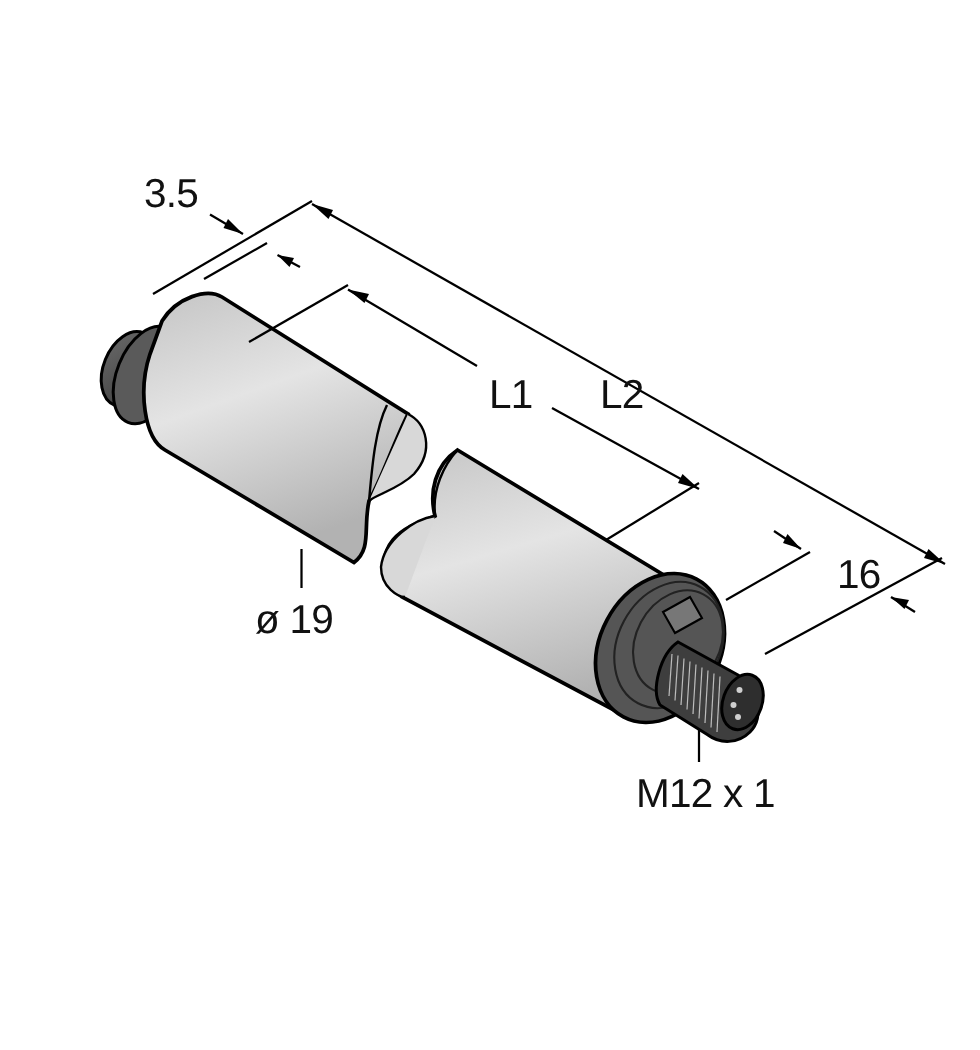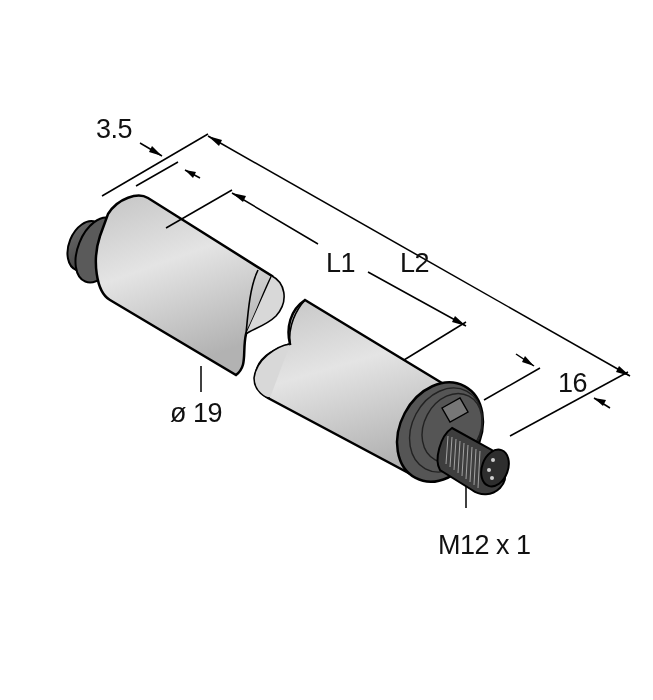--- a/index.html
+++ b/index.html
@@ -99,13 +99,13 @@
     <polygon points="534,366 522,362 525,356"></polygon>
     <polygon points="594,398 606,400 603,406"></polygon>
   </g>
 </svg>
 
 <div class="lbl" style="left:96px; top:116px;">3.5</div>
 <div class="lbl" style="left:326px; top:250px;text-align:center;">L1</div>
 <div class="lbl" style="left:400px; top:250px;">L2</div>
 <div class="lbl" style="left:170px; top:400px;">ø 19</div>
 <div class="lbl" style="left:542px; top:370px;margin-left:16px;">16</div>
-<div class="lbl" style="left:438px; top:516px;margin-top:16px;">M12 x 1</div>
+<div class="lbl" style="left:424px; top:516px;">M12 x 1</div>
 
 </body></html>

